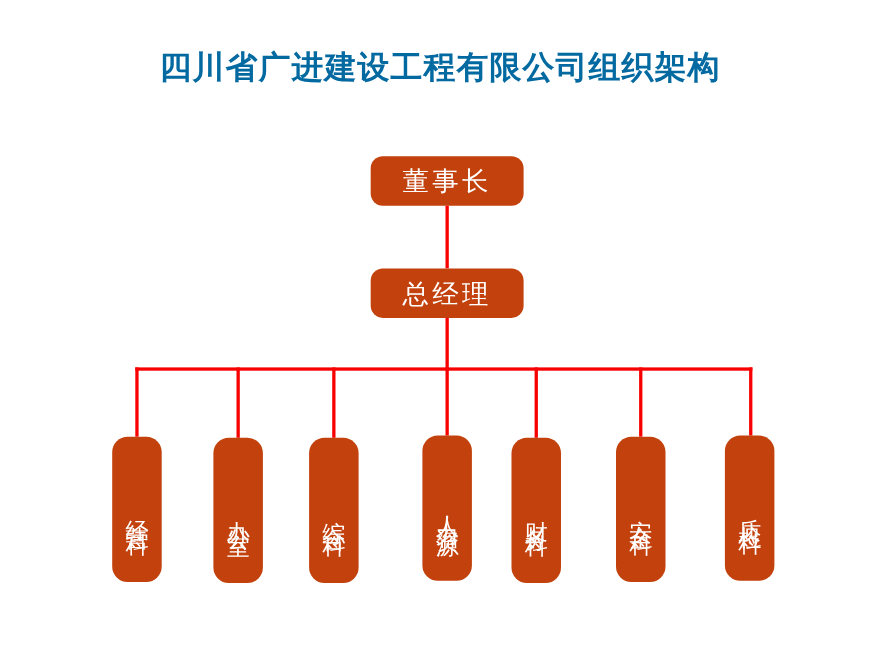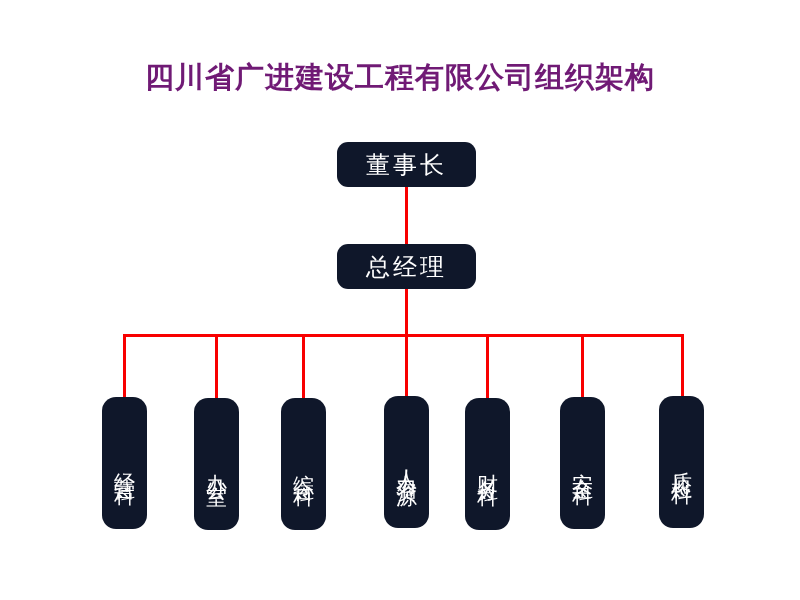--- a/index.html
+++ b/index.html
@@ -19,36 +19,36 @@
     position: relative;
     width: 800px;
     height: 600px;
     background: #ffffff;
   }
 
   
   .chart-title {
     position: absolute;
     left: 0;
-    top: 60px;
+    top: 44px;
     width: 800px;
     text-align: center;
-    color: #701a75;
+    color: #0369a1;
     font-size: 29px;
     font-weight: bold;
     letter-spacing: 1px;
     line-height: 34px;
     white-space: nowrap;
     font-family: "DejaVu Sans", "Liberation Sans", sans-serif;
   }
 
   
   .node {
     position: absolute;
-    background: #0f172a;
+    background: #c2410c;
     color: #ffffff;
     display: flex;
     align-items: center;
     justify-content: center;
     box-sizing: border-box;
   }
 
   .node-top {
     border-radius: 11px;
     font-size: 24px;

